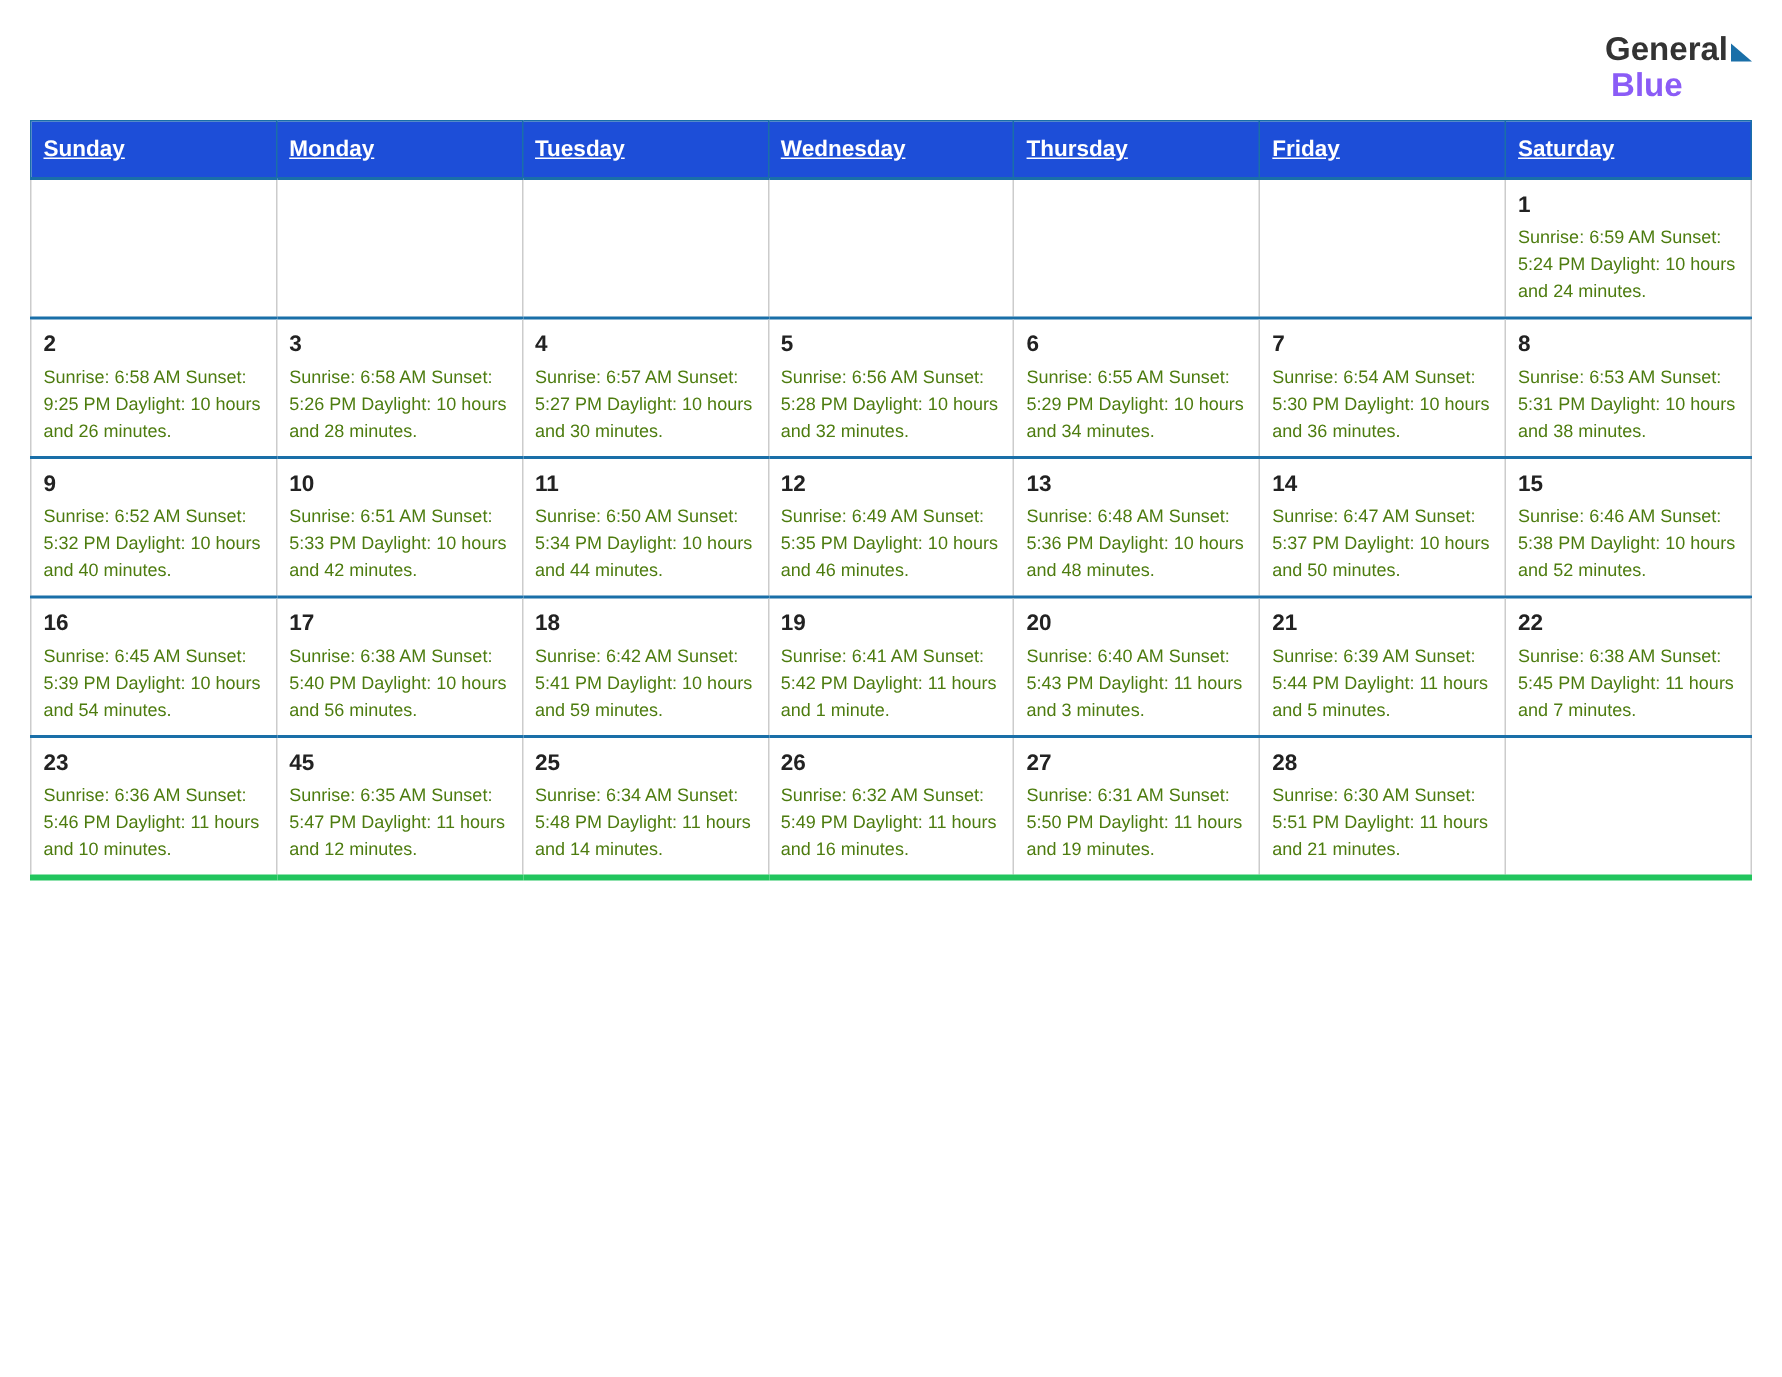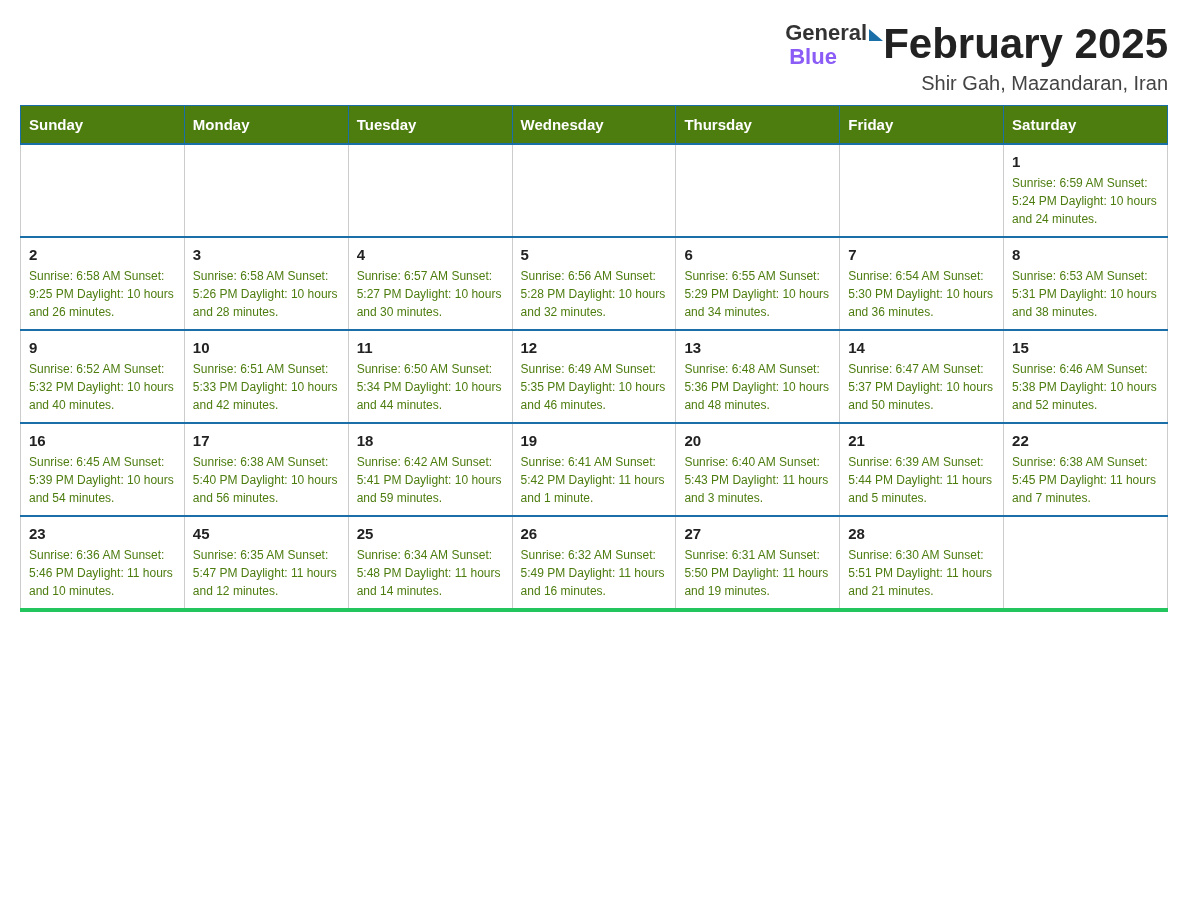--- a/index.html
+++ b/index.html
@@ -58,27 +58,28 @@
       font-size: 20px;
       color: #444;
       margin-top: 4px;
     }
     .calendar {
       width: 100%;
       border-collapse: collapse;
       margin-top: 10px;
     }
     .calendar th {
-      background-color: #4d7c0f;
+      background-color: #1d4ed8;
       color: #fff;
       padding: 10px 8px;
       text-align: left;
       font-size: 15px;
       font-weight: bold;
       border: 1px solid #1a6fa8;
+      text-decoration: underline;
     }
     .calendar td {
       vertical-align: top;
       padding: 8px;
       border: 1px solid #ccc;
       width: 14.28%;
       min-height: 100px;
       font-size: 12.5px;
       color: #333;
       background: #fff;
@@ -111,24 +112,20 @@
 </head>
 <body>
 
 <div class="header">
   <div class="logo">
     <div class="logo-top">
       <span class="logo-general">General</span>
       <div class="logo-arrow"></div>
     </div>
     <span class="logo-blue">Blue</span>
-  </div>
-  <div class="title-section">
-    <div class="month-title">February 2025</div>
-    <div class="location-title">Shir Gah, Mazandaran, Iran</div>
   </div>
 </div>
 
 <table class="calendar">
   <thead>
     <tr>
     <th>Sunday</th>
         <th>Monday</th>
         <th>Tuesday</th>
         <th>Wednesday</th>

